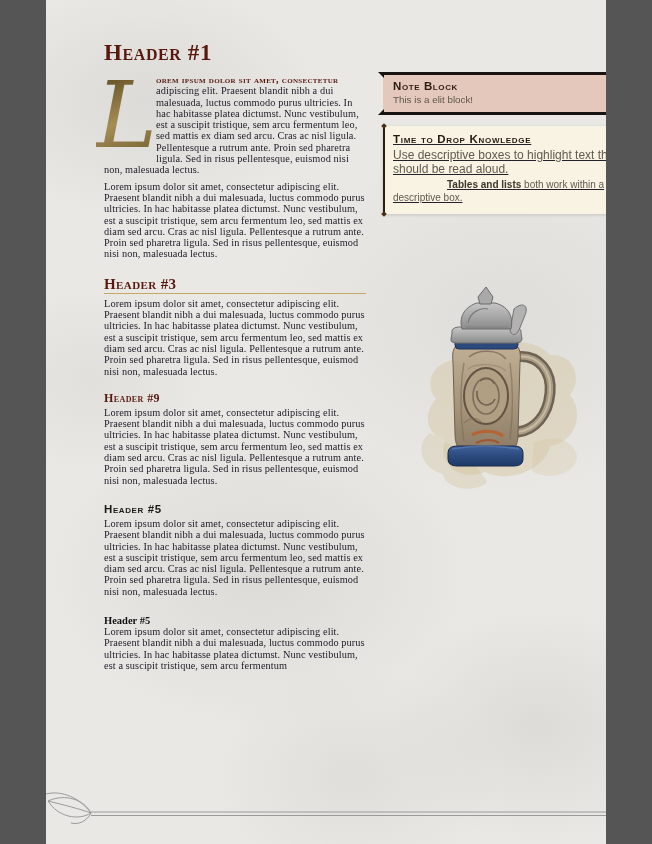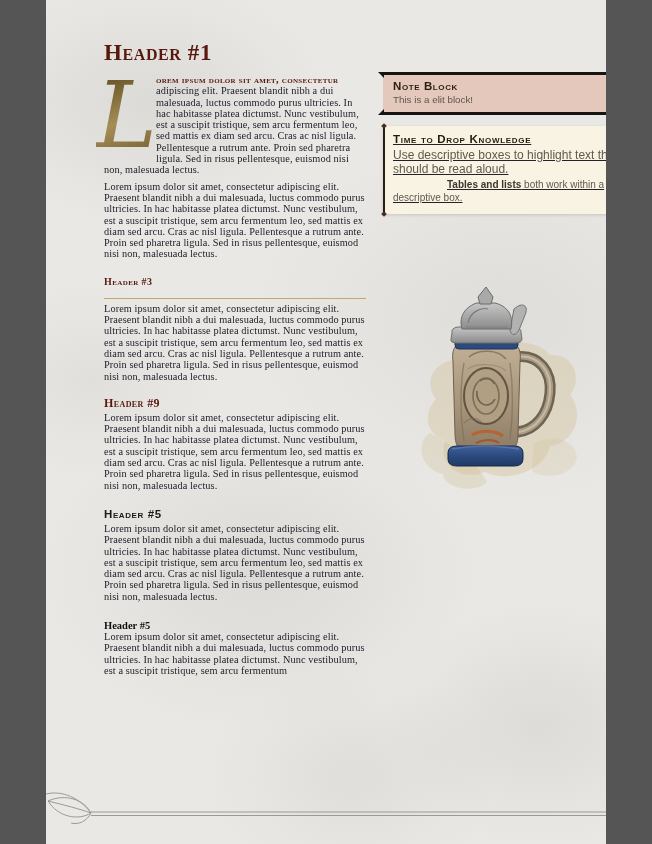--- a/index.html
+++ b/index.html
@@ -21,21 +21,21 @@
     color:#22212c;
   }
   .col-left  { position:absolute; left:58px;  top:40px; width:262px; }
   .col-right { position:absolute; left:336px; top:62px; width:261px; }
 
   p.body { font-size:10.3px; line-height:11.3px; margin:0 0 5px 0; letter-spacing:.1px; }
 
   h1,h2,h3,h4 { font-variant:small-caps; color:#58180D; font-weight:bold; font-family:"Liberation Serif", serif; }
   h1 { font-size:23px; letter-spacing:.6px; margin:0 0 8px 0; }
   h2 { font-size:19px; letter-spacing:.5px; margin:13px 0 2px 0; }
-  h3 { font-size:10px; letter-spacing:.4px; margin:16px 0 4px 0; padding-bottom:11px; border-bottom:1.5px solid #c5a868;font-family:Liberation Serif, serif; }
+  h3 { font-size:15px; letter-spacing:.4px; margin:16px 0 4px 0; padding-bottom:0; border-bottom:1.5px solid #c5a868;font-family:Liberation Serif, serif; }
   h4 { font-size:12px; letter-spacing:.4px; margin:14px 0 1px 0; }
   h5 { font-variant:small-caps; font-family:"Liberation Sans", sans-serif; color:#1c1a15;
        font-size:11.5px; font-weight:bold; letter-spacing:.6px; margin:17px 0 3px 0; }
   h6 { font-family:"Liberation Serif", serif; color:#111; font-size:10.5px; font-weight:bold; margin:18px 0 0 0; }
 
   .dropcap {
     float:left;
     font-family:"DejaVu Serif", serif;
     font-style:italic;
     font-size:92px; line-height:76px;

